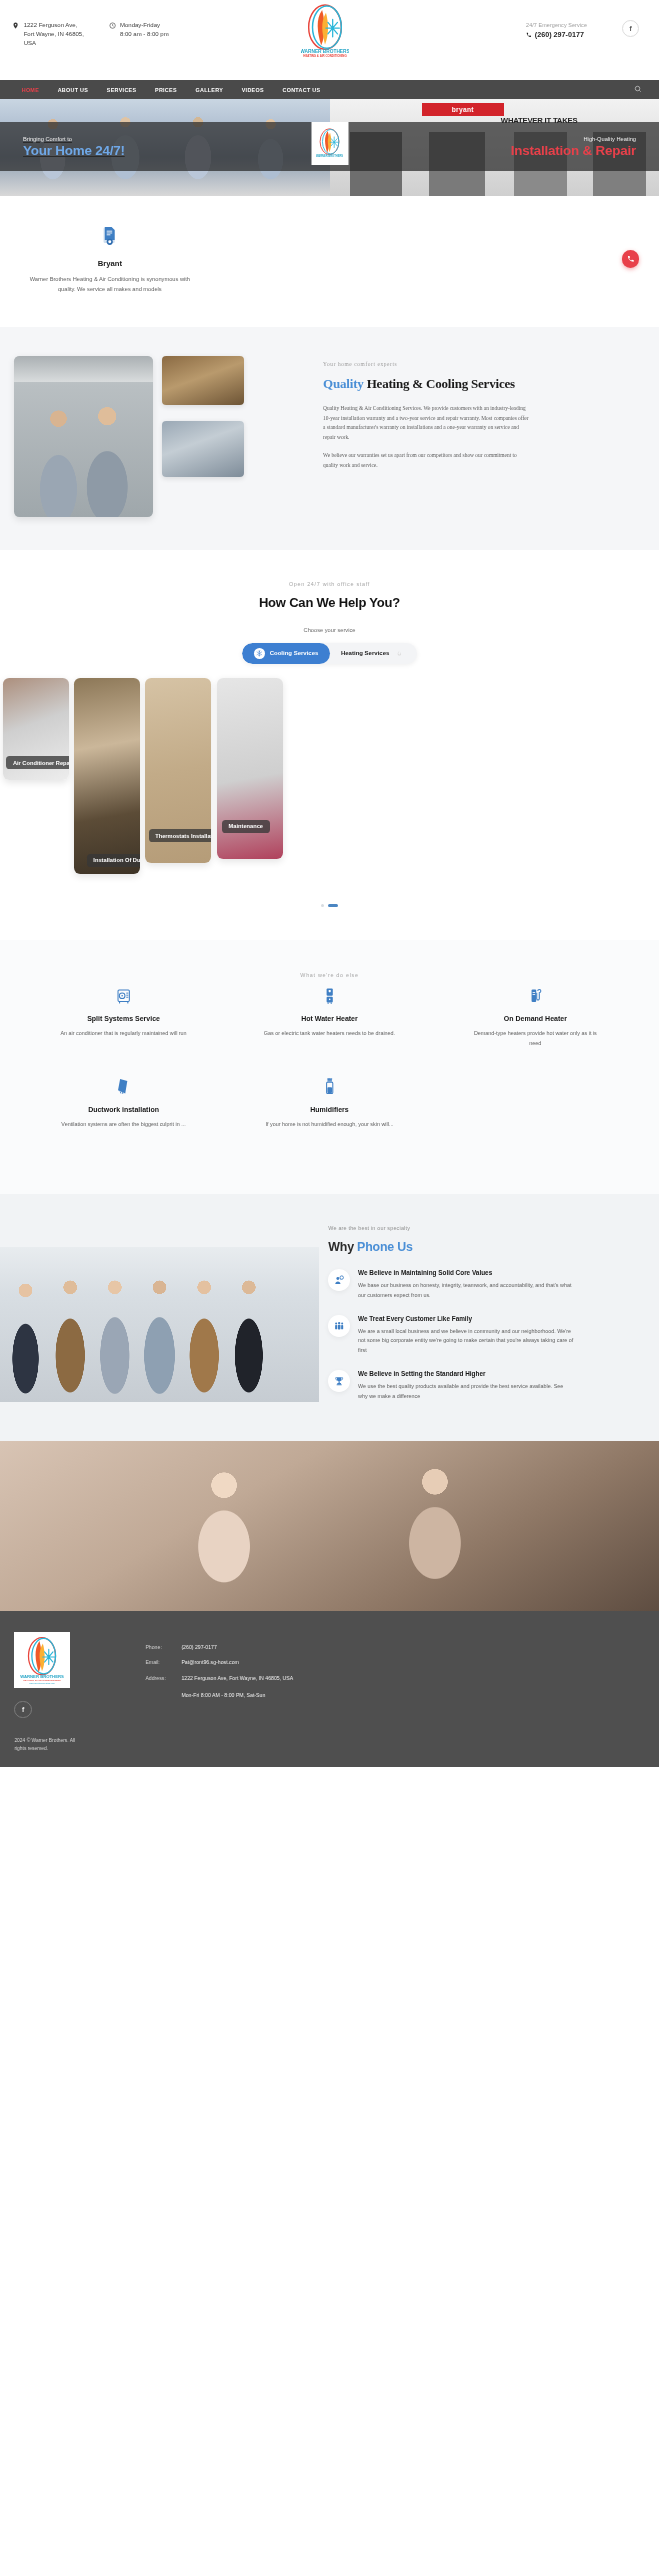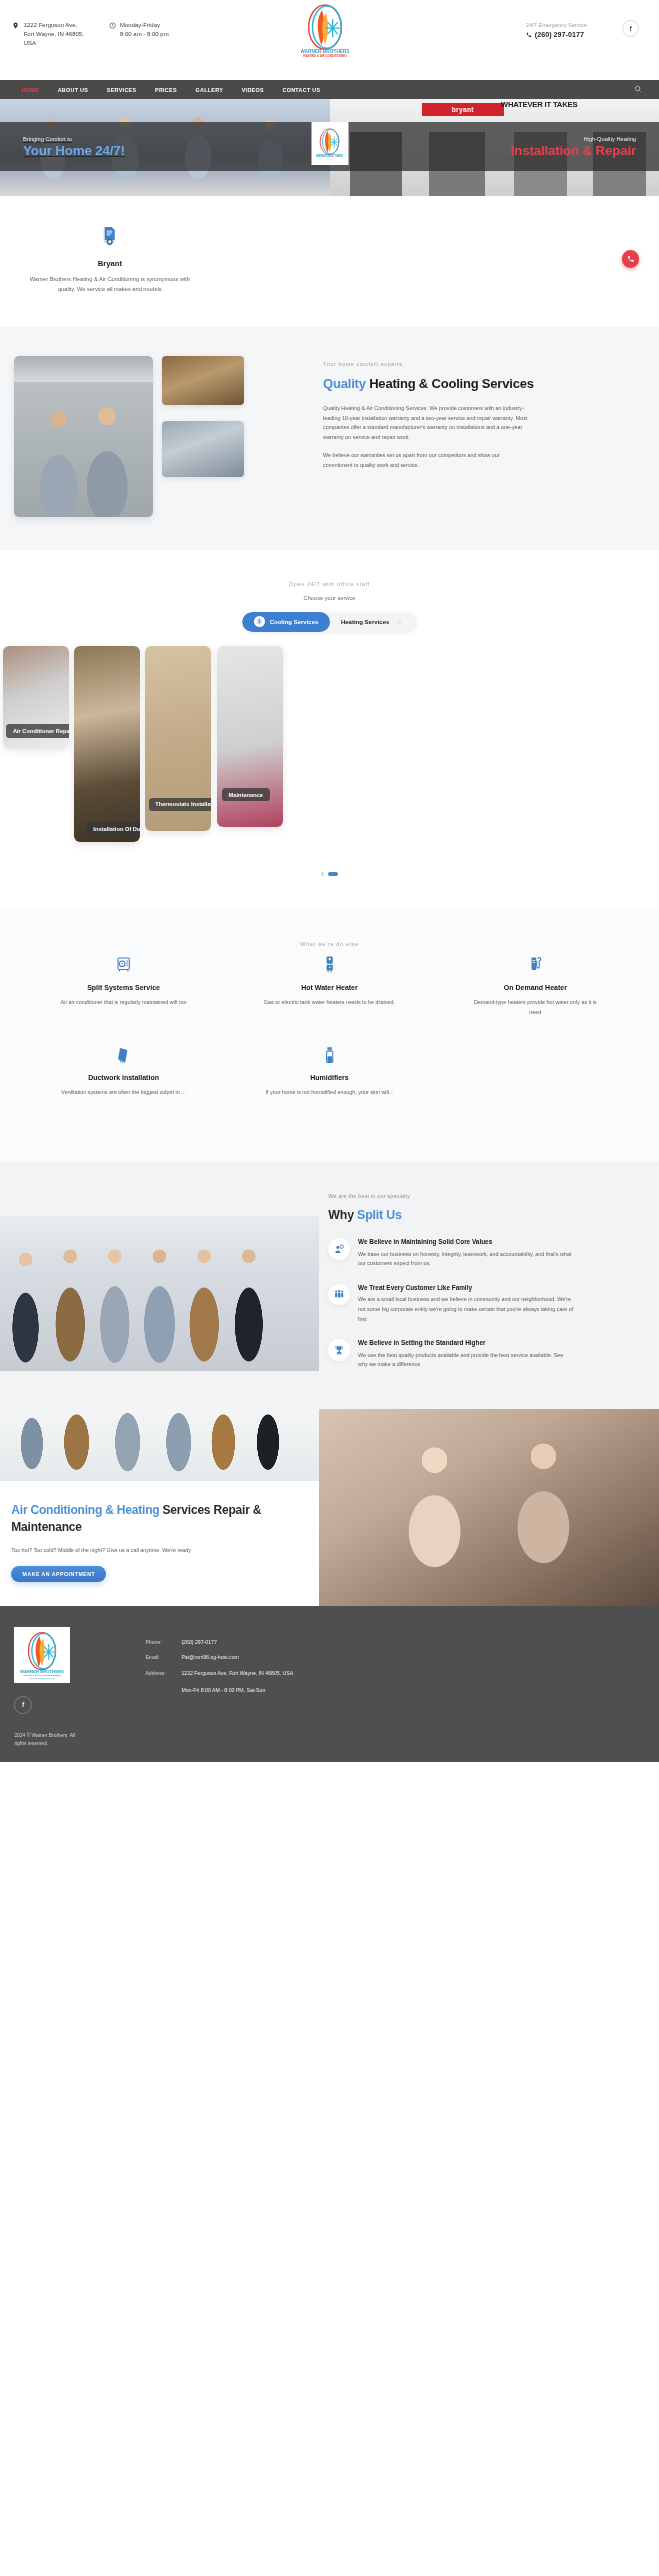--- a/index.html
+++ b/index.html
@@ -97,21 +97,21 @@
     background:
       linear-gradient(90deg, transparent 0 6%, #6e6e6e 6% 22%, transparent 22% 30%, #7a7a7a 30% 47%, transparent 47% 56%, #8a8a8a 56% 72%, transparent 72% 80%, #7f7f7f 80% 96%, transparent 96%);
     top: 34%; bottom: 0;
   }
   .hero-brand {
     position:absolute; left: 28%; top: 4.1px; width: 82px; height: 13.4px;
     background: #d2232a; color:#fff; font-weight:bold; font-size: 6.7px;
     display:flex; align-items:center; justify-content:center; letter-spacing:0.3px;
   }
   .hero-tag {
-    position:absolute; left: 52%; top: 2px; color:#222; font-weight: bold; font-size: 7.7px;
+    position:absolute; left: 52%; top: 18px; color:#222; font-weight: bold; font-size: 7.7px;
     line-height: 7.7px; letter-spacing: -0.2px;
   }
   .hero-overlay {
     position: absolute; left: 0; right: 0; top: 23px; height: 49px;
     background: rgba(40,40,40,.72);
     display: flex; align-items: center;
   }
   .hero-cap { position:absolute; }
   .hero-cap .small { font-size: 5.7px; color: #f0f0f0; margin-bottom: 1px; }
   .hero-cap .big { font-size: 13.4px; font-weight: bold; letter-spacing: -0.2px; }
@@ -164,21 +164,21 @@
   .q-s1 {
     width: 82px; height: 49px; border-radius: 4.1px; overflow:hidden;
     background: linear-gradient(160deg,#8a6a43 0%,#b99a6d 45%,#6d5435 100%);
     box-shadow: 0 1.5px 5.2px rgba(0,0,0,.10);
   }
   .q-s2 {
     width: 82px; height: 56px; border-radius: 4.1px; overflow:hidden; margin-top: 8.2px;
     background: linear-gradient(160deg,#9aa8b5 0%,#c4cdd4 40%,#7e8c99 100%);
     box-shadow: 0 1.5px 5.2px rgba(0,0,0,.10);
   }
-  .q-text { flex: 1; padding: 5.2px 33px 0 4.1px; }
+  .q-text { flex: 1; padding: 5.2px 33px 0 4.1px; font-family: Liberation Serif, serif; }
   .q-eyebrow { font-size: 5.4px; color: #9d9d9d; letter-spacing: 0.6px; margin-bottom: 8.2px; }
   .q-h2 { font-size: 13px; font-weight: bold; line-height: 17px; color:#1b1b1b; margin-bottom: 11.3px; letter-spacing:-0.2px;}
   .q-h2 .accent { color: #4b8fd6; }
   .q-p { font-size: 5.4px; line-height: 9.8px; color: #5d5d5d; margin-bottom: 8.2px; max-width: 206px;}
 
   
   .help { background:#fff; padding: 31px 0 0; text-align:center; }
   .help-eyebrow { font-size: 5.4px; color: #a5a5a5; letter-spacing: 0.7px; margin-bottom: 8.2px; }
   .help-h2 { font-size: 13px; font-weight: bold; color: #141414; margin-bottom: 16.5px; letter-spacing:-0.2px;}
   .help-sub { font-size: 5.7px; color: #6a6a6a; margin-bottom: 10.3px; }
@@ -487,20 +487,21 @@
       <h2 class="q-h2">
         <span class="accent">Quality</span><span> Heating &amp; Cooling Services</span>
       </h2>
       <p class="q-p">Quality Heating &amp; Air Conditioning Services. We provide customers with an industry-leading 10-year installation warranty and a two-year service and repair warranty. Most companies offer a standard manufacturer's warranty on installations and a one-year warranty on service and repair work.</p>
       <p class="q-p">We believe our warranties set us apart from our competitors and show our commitment to quality work and service.</p>
     </div>
   </section>
 
   <section class="help">
     <div class="help-eyebrow">Open 24/7 with office staff</div>
+    <h2 class="help-h2">How Can We Help You?</h2>
     <div class="help-sub">Choose your service</div>
 
     <div class="toggle-row">
       <div class="toggle">
         <div class="tgl on">
           <span class="tgl-ico">
             <svg viewBox="0 0 24 24" stroke="#3d7fd1" stroke-width="1.8" fill="none" stroke-linecap="round">
                 <path d="M12 2v20M3.5 7l17 10M20.5 7l-17 10M12 6l-2.5-2.5M12 6l2.5-2.5M12 18l-2.5 2.5M12 18l2.5 2.5"></path>
               </svg>
           </span>
@@ -616,21 +617,21 @@
       <div class="addl-item"></div>
     </div>
   </section>
 
 
   <section class="why">
     <div class="why-img"></div>
     <div class="why-text">
       <div class="why-eyebrow">We are the best in our specialty</div>
       <h2 class="why-h2">
-        <span>Why </span><span class="accent">Split Us</span>
+        <span>Why </span><span class="accent">Phone Us</span>
       </h2>
 
       <div class="why-item">
         <span class="why-ico">
           <svg viewBox="0 0 24 24" fill="#3f7fc4">
               <circle cx="9" cy="8" r="3.4"></circle>
               <path d="M3 21c0-3.6 2.7-6 6-6s6 2.4 6 6z"></path>
               <circle cx="18" cy="6" r="4" fill="none" stroke="#3f7fc4" stroke-width="2"></circle>
               <path d="M16 9.5 14.5 12l3-1.6z"></path>
             </svg>
@@ -670,30 +671,20 @@
         </span>
         <div>
           <div class="why-it-title">We Believe in Setting the Standard Higher</div>
           <div class="why-it-desc">We use the best quality products available and provide the best service available. See why we make a difference</div>
         </div>
       </div>
     </div>
   </section>
 
   <section class="cta">
-    <div class="cta-left">
-      <div class="cta-photo"></div>
-      <div class="cta-body">
-        <h2 class="cta-h2">
-          <span class="accent">Air Conditioning &amp; Heating</span><span> Services Repair &amp; Maintenance</span>
-        </h2>
-        <p class="cta-p">Too hot? Too cold? Middle of the night? Give us a call anytime. We're ready</p>
-        <button class="btn">MAKE AN APPOINTMENT</button>
-      </div>
-    </div>
     <div class="cta-right"></div>
   </section>
 
   <footer class="footer">
     <div class="f-left">
       <div class="f-logo">
         <svg viewBox="0 0 100 116">
           <ellipse cx="50" cy="50" rx="32" ry="44" fill="none" stroke="#e8453c" stroke-width="3"></ellipse>
           <ellipse cx="54" cy="50" rx="28" ry="42" fill="none" stroke="#2ab6d9" stroke-width="3"></ellipse>
           <path d="M44 14 C30 34 34 60 42 88 C50 70 52 44 44 14Z" fill="#f05a28"></path>

